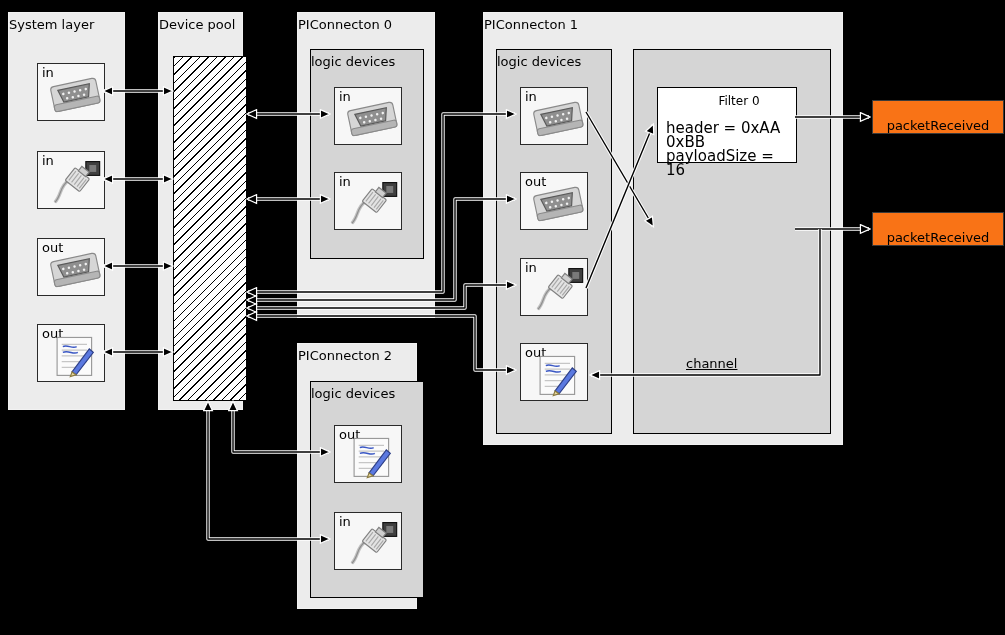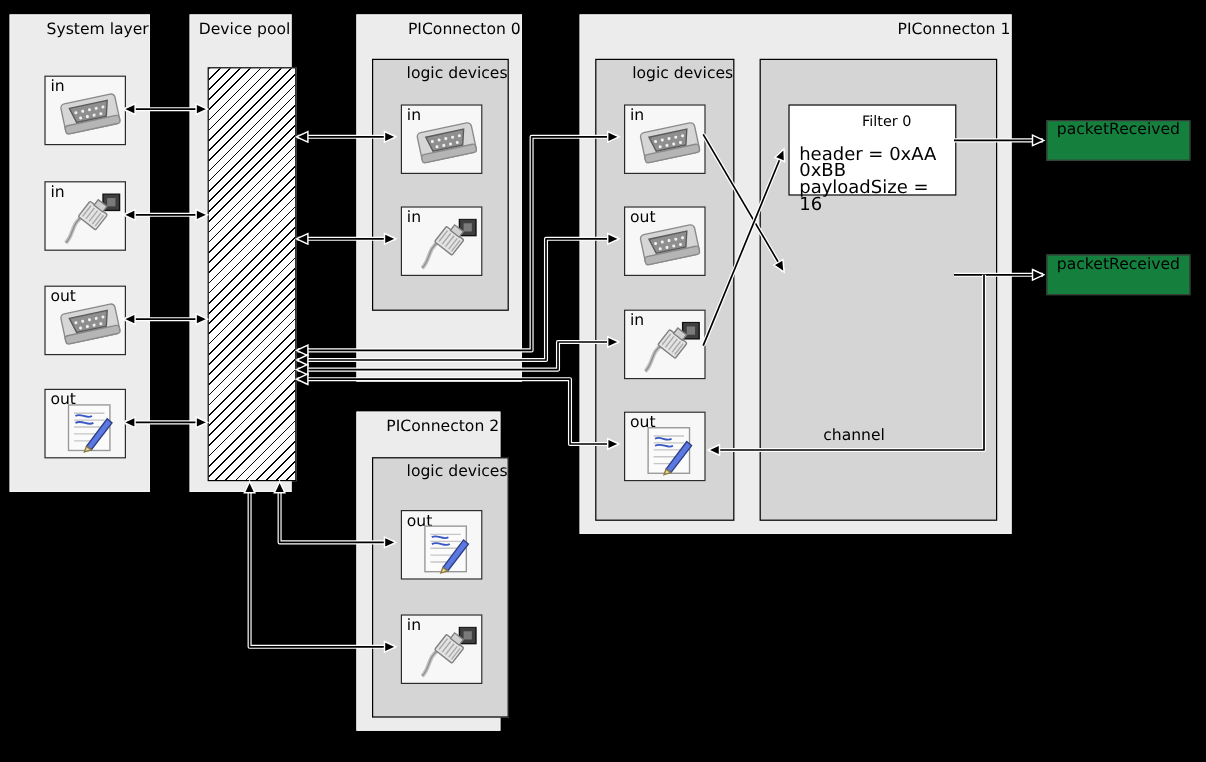--- a/index.html
+++ b/index.html
@@ -2,35 +2,35 @@
 <html><head>
 <meta charset="utf-8">
 <style>
   * { margin:0; padding:0; box-sizing:border-box; }
   html,body { background:#000; }
   body { font-family:"DejaVu Sans","Liberation Sans",sans-serif; color:#000; }
   .canvas { position:relative; width:1005px; height:635px; background:#000; overflow:hidden; }
 
   .box { position:absolute; background:#ececec; border:1px solid #f2f2f2; }
   .inner { position:absolute; background:#d5d5d5; border:1px solid #000; }
-  .box-title { position:absolute; top:4px; left:0; width:100%; text-align:right; font-size:13px; }
+  .box-title { position:absolute; top:4px; left:0; width:100%; text-align:left; font-size:13px; }
 
   .device { position:absolute; width:68px; height:58px; background:#f7f7f7; border:1px solid #2a2a2a; }
   .dev-label { position:absolute; left:4px; top:1px; font-size:13px; }
   .dev-icon { position:absolute; left:10px; top:9px; width:55px; height:46px; }
 
   .hatch { position:absolute; border:1px solid #000; background-color:#fff;
            background-image:repeating-linear-gradient(135deg,#000 0px,#000 1px,rgba(0,0,0,0) 1px,rgba(0,0,0,0) 6px); }
 
   .filter-box { position:absolute; width:140px; height:76px; background:#fff; border:1px solid #000; }
   .filter-title { position:absolute; top:6px; left:0; width:100%; text-align:center; font-size:12px;padding-left:24px; }
   .filter-lines { position:absolute; top:33px; left:8px; right:4px; font-size:15px; line-height:14px; }
 
-  .output-box { position:absolute; width:120px; height:34px; background:#15803d; border:1px solid #3a3a3a;
-                display:flex; align-items:flex-start; justify-content:center; font-size:13px; }
+  .output-box { position:absolute; width:132px; height:34px; background:#f97316; border:1px solid #3a3a3a;
+                display:flex; align-items:flex-end; justify-content:center; font-size:13px; }
 
   .channel-label { position:absolute; font-size:13px; }
 
   .wires { position:absolute; left:0; top:0; width:1005px; height:635px; pointer-events:none; }
   .halo { fill:none; stroke:#fff; stroke-width:3.4; stroke-linejoin:round; }
   .wire { fill:none; stroke:#000; stroke-width:1.4; stroke-linejoin:round; }
 </style>
 </head>
 <body>
 
@@ -178,21 +178,21 @@
     </div>
 
     <div class="inner" style="left:149px;top:36px;width:198px;height:385px;">
       <div class="filter-box" style="left:23px;top:37px;">
         <div class="filter-title">Filter 0</div>
         <div class="filter-lines">
           <div>header = 0xAA 0xBB</div>
           <div>payloadSize = 16</div>
         </div>
       </div>
-      <div class="channel-label" style="left:52px;top:306px;">channel</div>
+      <div class="channel-label" style="left:52px;top:306px;text-decoration:underline;">channel</div>
     </div>
   </div>
 
   <div class="output-box" style="left:872px;top:100px;">
     <span>packetReceived</span>
   </div>
   <div class="output-box" style="left:872px;top:212px;">
     <span>packetReceived</span>
   </div>
 

